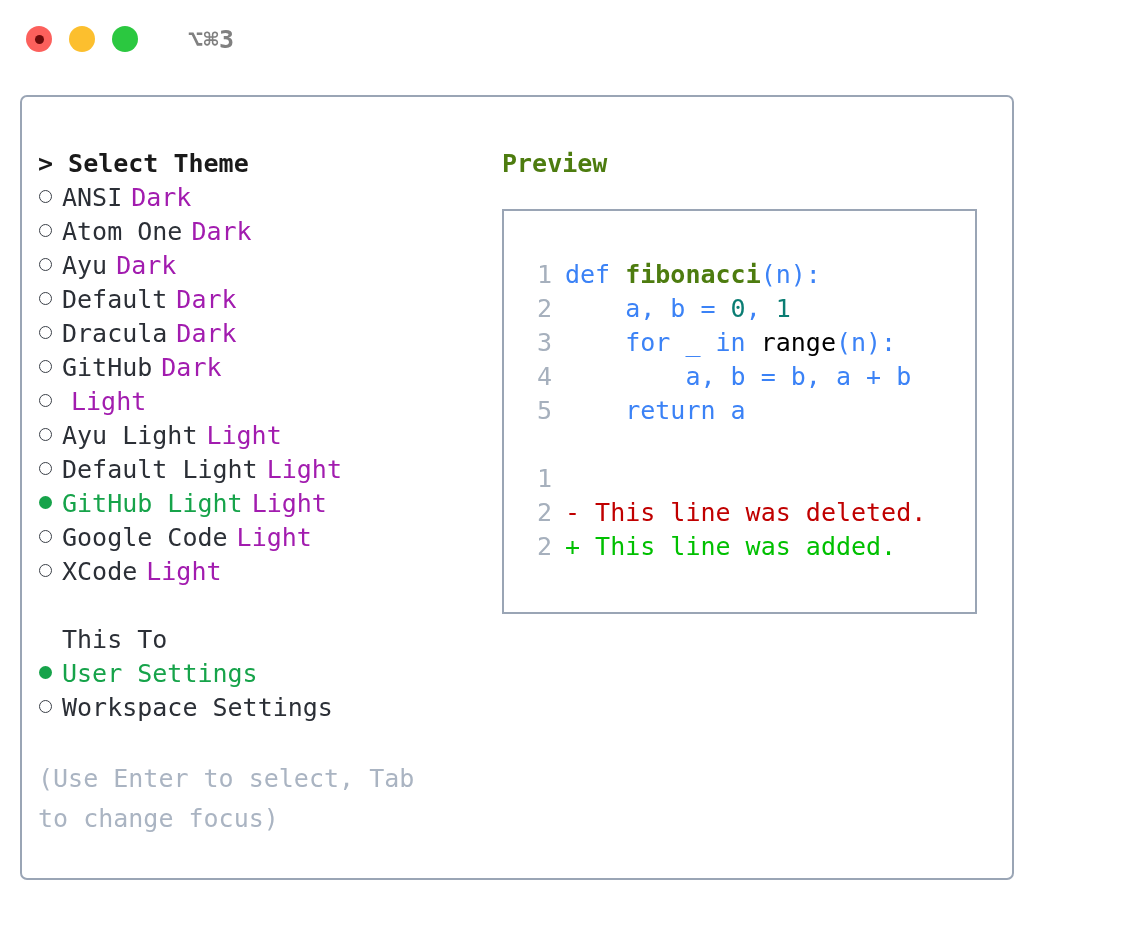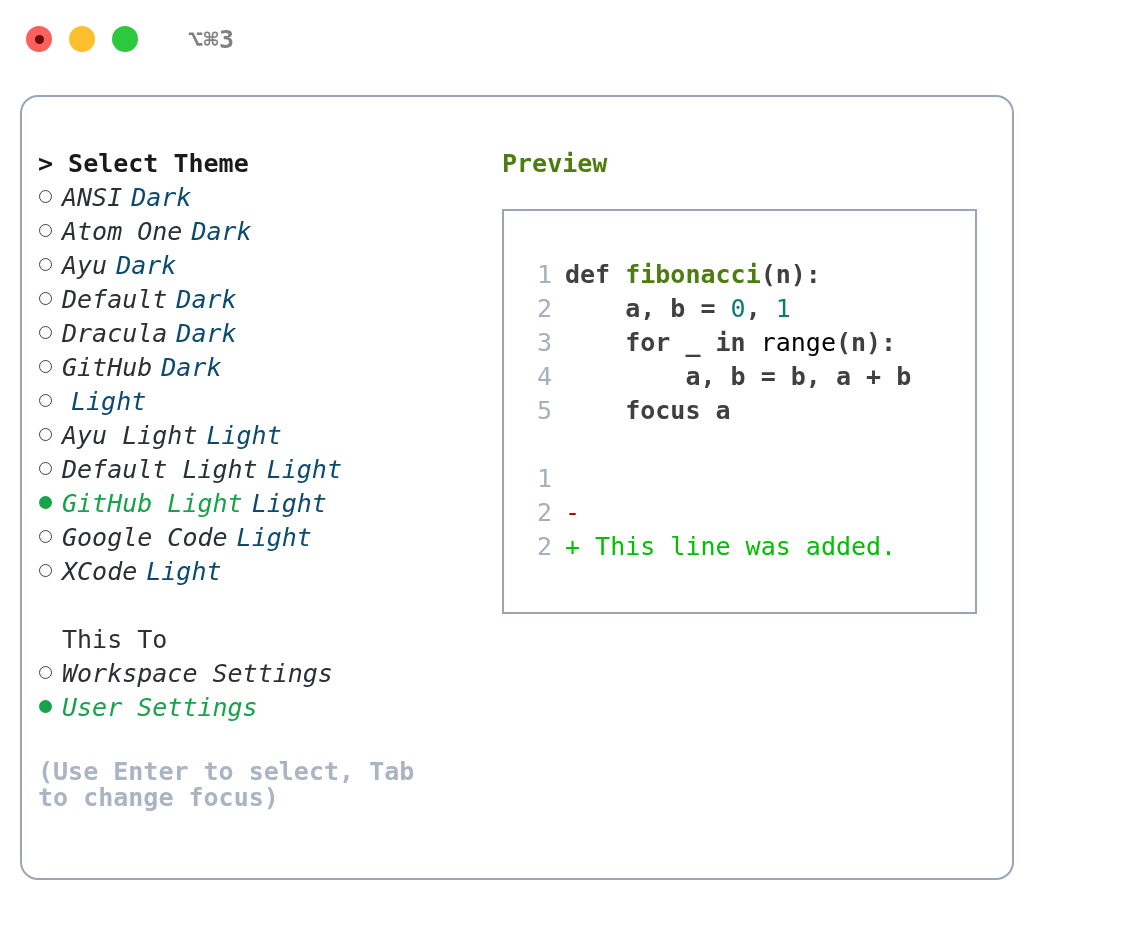--- a/index.html
+++ b/index.html
@@ -68,21 +68,21 @@
   }
 
   
   .panel {
     position: absolute;
     left: 20px;
     top: 95px;
     width: 994px;
     height: 785px;
     border: 2px solid #9aa5b5;
-    border-radius: 18px;
+    border-radius: 7px;
     box-sizing: border-box;
     background: #ffffff;
   }
 
   .panel-inner {
     position: relative;
     width: 100%;
     height: 100%;
   }
 
@@ -102,21 +102,20 @@
   }
   .section-title.bold { font-weight: bold; }
 
   .opt-row {
     display: flex;
     align-items: baseline;
     line-height: 34px;
     height: 34px;
     font-size: 25px;
     white-space: pre;
-    font-style: italic;
   }
   .bullet {
     width: 24px;
     flex: 0 0 24px;
     display: inline-block;
     position: relative;
     font-size: 25px;
   }
   .bullet i {
     position: absolute;
@@ -131,42 +130,41 @@
     border: 1.8px solid #3b4048;
     background: transparent;
   }
   .bullet.on i {
     border: none;
     background: #16a34a;
   }
   .opt-label { color: #2b2f36; }
   .opt-label.sel { color: #16a34a; }
   .opt-cat {
-    color: #0c4a6e;
+    color: #a21caf;
     margin-left: 9px;
   }
 
   .spacer-sm { height: 34px; }
 
   .apply-head {
     font-size: 25px;
     color: #2b2f36;
     line-height: 34px;
     padding-left: 24px;
     white-space: pre;
   }
 
   .hint {
     margin-top: 34px;
     font-size: 25px;
-    line-height: 26px;
+    line-height: 40px;
     color: #aab4c2;
     width: 410px;
     white-space: pre-wrap;
-    font-weight: bold;
   }
 
   
   .right-col {
     position: absolute;
     left: 480px;
     top: 50px;
     width: 490px;
   }
   .preview-title {
@@ -194,21 +192,21 @@
   }
   .lineno {
     color: #a6b0bd;
     width: 30px;
     flex: 0 0 30px;
     text-align: right;
     margin-right: 13px;
   }
   .code-text { white-space: pre; }
 
-  .tok-plain { color: #404040; font-weight: bold; }
+  .tok-plain { color: #3b82f6; }
   .tok-fn    { color: #4d7c0f; font-weight: bold; }
   .tok-num   { color: #0a7d73; }
   .tok-call  { color: #000000; }
   .diff-ctx  { color: #8a8f96; }
   .diff-del  { color: #c00000; }
   .diff-add  { color: #00c000; }
 
   .blank-line { height: 34px; }
 </style>
 </head>
@@ -245,42 +243,42 @@
             <div class="opt-row"><span class="bullet on"><i></i></span><span class="opt-label sel">GitHub Light</span><span class="opt-cat">Light</span></div>
             <div class="opt-row"><span class="bullet off"><i></i></span><span class="opt-label">Google Code</span><span class="opt-cat">Light</span></div>
             <div class="opt-row"><span class="bullet off"><i></i></span><span class="opt-label">XCode</span><span class="opt-cat">Light</span></div>
           </div>
 
         <div class="spacer-sm"></div>
 
         <div class="apply-head">This To</div>
 
         <div id="apply-list">
+            <div class="opt-row"><span class="bullet on"><i></i></span><span class="opt-label sel">User Settings</span></div>
             <div class="opt-row"><span class="bullet off"><i></i></span><span class="opt-label">Workspace Settings</span></div>
-            <div class="opt-row"><span class="bullet on"><i></i></span><span class="opt-label sel">User Settings</span></div>
           </div>
 
         <div class="hint">(Use Enter to select, Tab to change focus)</div>
       </div>
 
       <div class="right-col">
         <div class="preview-title">Preview</div>
 
         <div class="code-box">
           <div id="code-lines">
               <div class="code-line"><span class="lineno">1</span><span class="code-text"><span class="tok-plain">def </span><span class="tok-fn">fibonacci</span><span class="tok-plain">(n):</span></span></div>
               <div class="code-line"><span class="lineno">2</span><span class="code-text"><span class="tok-plain">    a, b = </span><span class="tok-num">0</span><span class="tok-plain">, </span><span class="tok-num">1</span></span></div>
               <div class="code-line"><span class="lineno">3</span><span class="code-text"><span class="tok-plain">    for _ in </span><span class="tok-call">range</span><span class="tok-plain">(n):</span></span></div>
               <div class="code-line"><span class="lineno">4</span><span class="code-text"><span class="tok-plain">        a, b = b, a + b</span></span></div>
-              <div class="code-line"><span class="lineno">5</span><span class="code-text"><span class="tok-plain">    focus a</span></span></div>
+              <div class="code-line"><span class="lineno">5</span><span class="code-text"><span class="tok-plain">    return a</span></span></div>
             </div>
           <div class="blank-line"></div>
           <div id="diff-lines">
               <div class="code-line"><span class="lineno">1</span><span class="code-text diff-ctx">  </span></div>
-              <div class="code-line"><span class="lineno">2</span><span class="code-text diff-del">- </span></div>
+              <div class="code-line"><span class="lineno">2</span><span class="code-text diff-del">- </span><span class="code-text diff-del">This line was deleted.</span></div>
               <div class="code-line"><span class="lineno">2</span><span class="code-text diff-add">+ </span><span class="code-text diff-add">This line was added.</span></div>
             </div>
         </div>
       </div>
 
     </div>
   </div>
 </div>
 
 </body></html>

